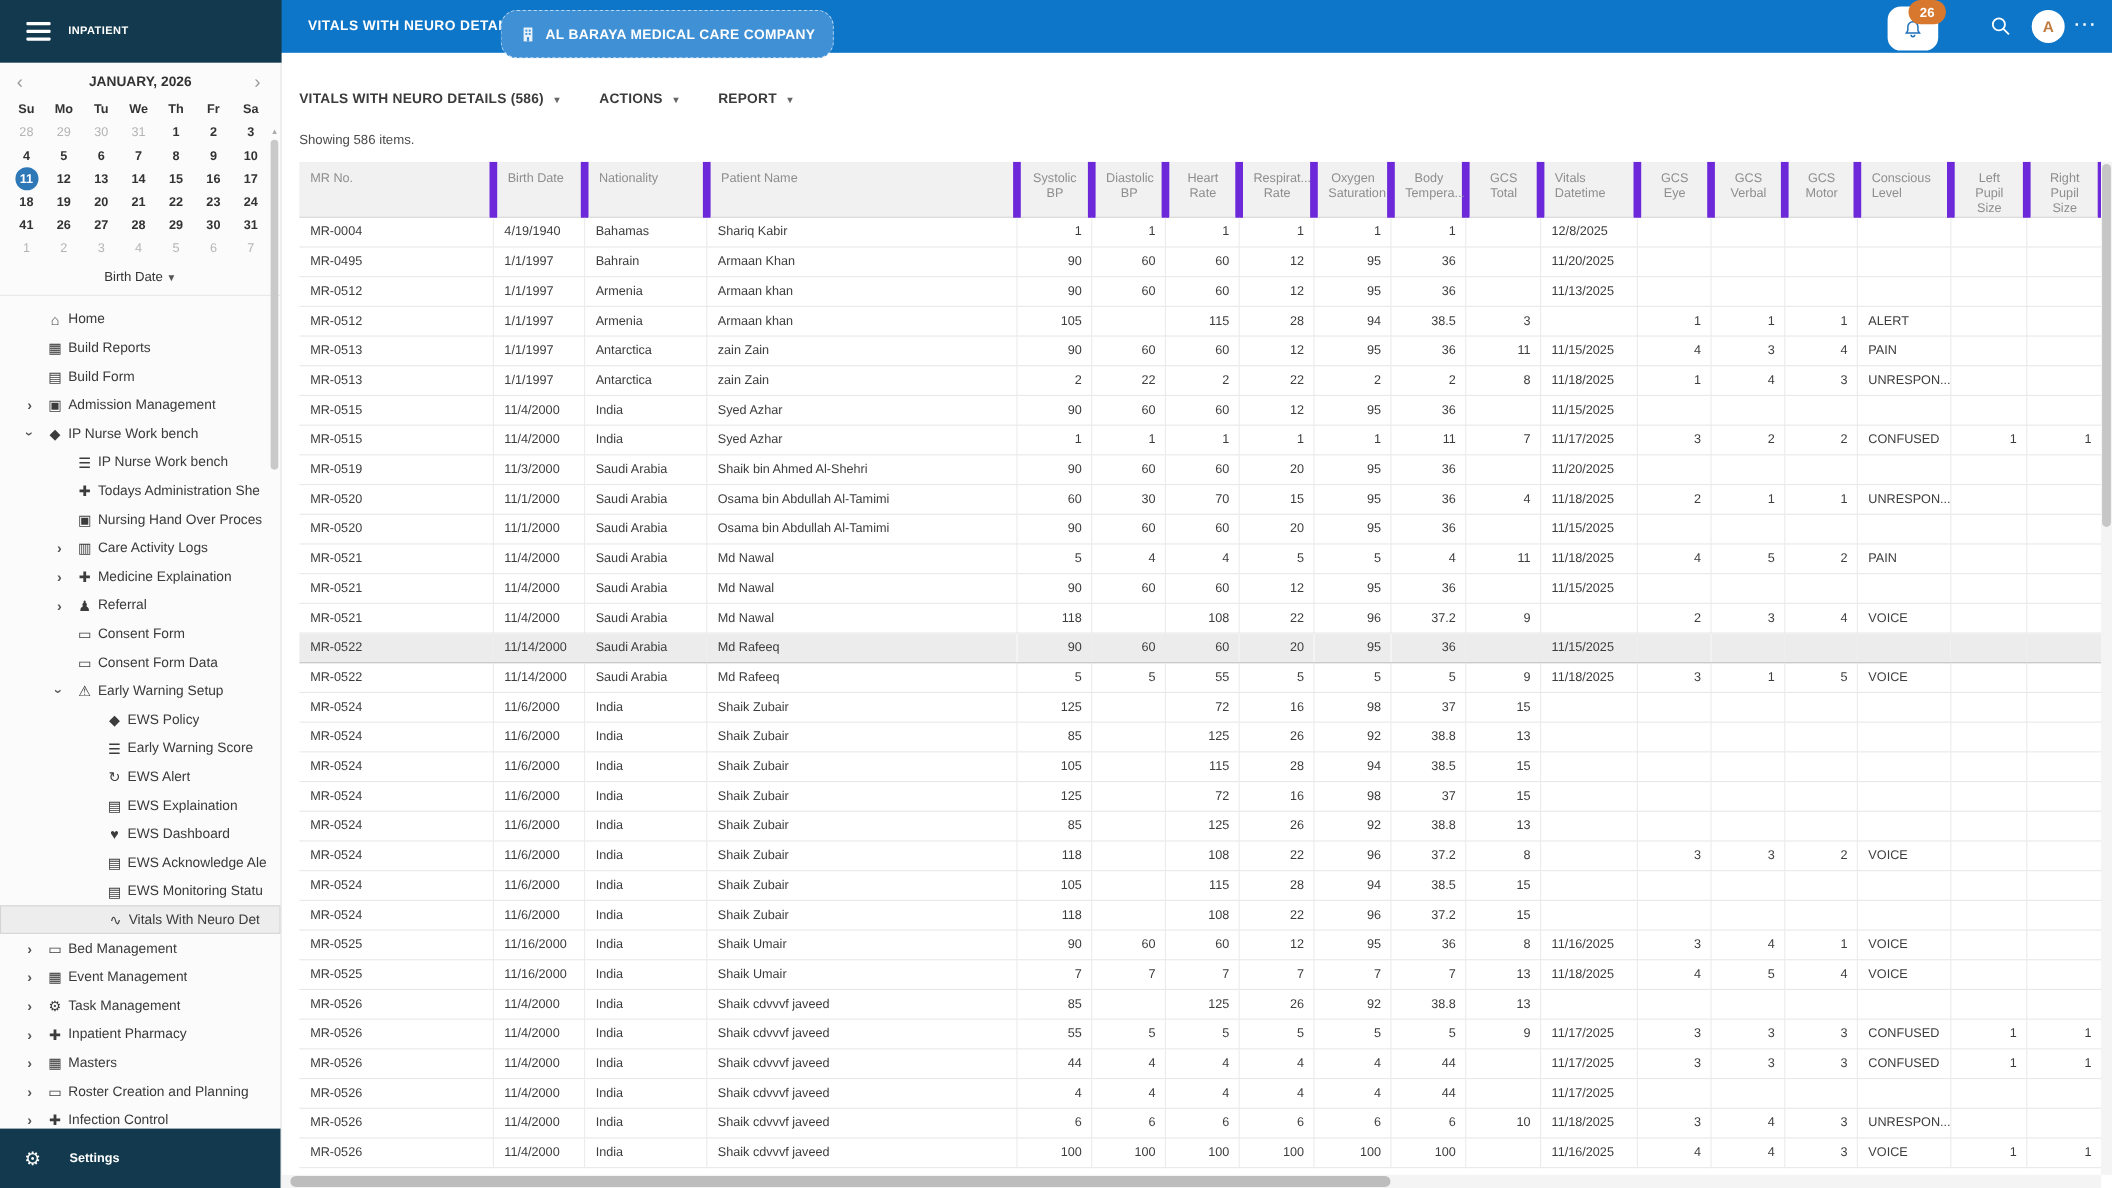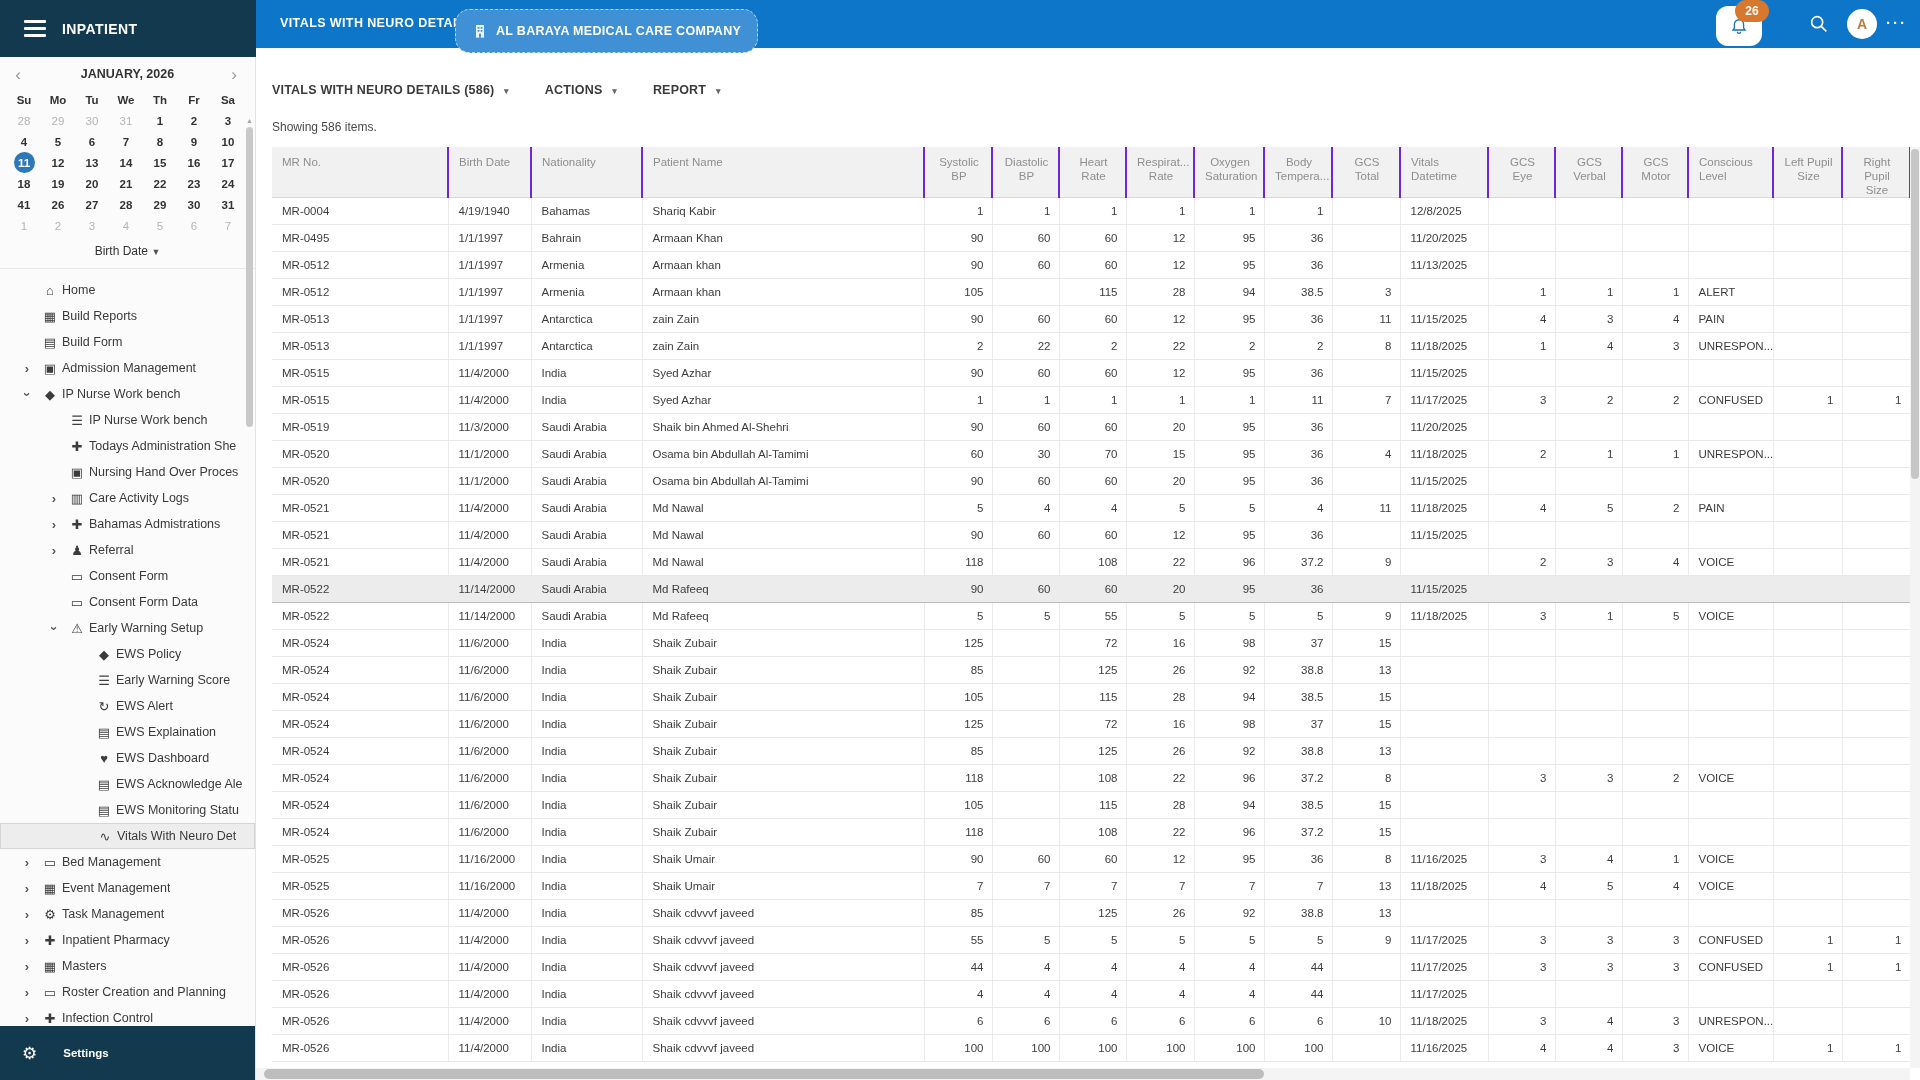--- a/index.html
+++ b/index.html
@@ -5,21 +5,21 @@
   * { margin:0; padding:0; box-sizing:border-box; }
   html,body { width:1920px; height:1080px; overflow:hidden; background:#fff;
               font-family:"Liberation Sans", sans-serif; }
 
   
   .topbar { position:absolute; top:0; left:0; width:1920px; height:48px; background:#0e76c8; z-index:5; }
   .brand { position:absolute; top:0; left:0; width:256px; height:57px; background:#13394f; z-index:6;
            display:flex; align-items:center; padding-left:24px; }
   .burger { width:22px; display:flex; flex-direction:column; gap:4px; cursor:pointer; }
   .burger span { display:block; height:3px; background:#fff; border-radius:1px; }
-  .brand-title { color:#fff; font-weight:bold; font-size:14px; letter-spacing:.4px; margin-left:16px; }
+  .brand-title { color:#fff; font-weight:bold; font-size:10px; letter-spacing:.4px; margin-left:16px; }
 
   .tab-label { position:absolute; left:280px; top:16px; color:#fff; font-size:12.5px; font-weight:600; letter-spacing:.4px; }
   .company-pill { position:absolute; left:455px; top:9px; height:44px; border-radius:15px;
                   background:#3f90d4; border:1px dashed rgba(255,255,255,.65);
                   display:flex; align-items:center; padding:0 16px; gap:8px; cursor:pointer; }
   .company-pill .txt { color:#fff; font-weight:bold; font-size:12.5px; letter-spacing:.3px; }
 
   .bell-box { position:absolute; left:1716px; top:6px; width:46px; height:40px; background:#fff; border-radius:12px;
               display:flex; align-items:center; justify-content:center; cursor:pointer; }
   .badge { position:absolute; left:1735px; top:0px; min-width:34px; height:22px; border-radius:11px;
@@ -65,21 +65,21 @@
   
   .main { position:absolute; left:256px; top:48px; right:0; bottom:0; background:#fff; }
   .toolbar { display:flex; align-items:center; gap:36px; padding:26px 0 0 16px; height:58px; }
   .dd { font-size:12.5px; color:#3b3b3b; font-weight:700; letter-spacing:.2px; cursor:pointer; }
   .dd .caret { font-size:9px; color:#666; margin-left:6px; }
   .showing { font-size:12px; color:#4a4a4a; padding:14px 0 0 16px; }
 
   .table-wrap { position:absolute; left:16px; top:99px; width:1638px; bottom:0; overflow:hidden; }
   table { border-collapse:collapse; table-layout:fixed; width:1638px; font-size:11.5px; color:#3d3d3d; }
   thead th { background:#f1f1f1; color:#8e8e8e; font-weight:400; height:45px; vertical-align:top;
-             border-right:2px solid #6d28d9; border-bottom:1px solid #d8d8d8;
+             border-right:7px solid #6d28d9; border-bottom:1px solid #d8d8d8;
              padding:8px 8px 0 10px; white-space:pre-line; line-height:14px; text-align:left; cursor:pointer; }
   thead th.num { text-align:center; }
   tbody td { height:27px; border-right:1px solid #ebebeb; border-bottom:1px solid #e8e8e8;
              padding:0 8px 0 10px; white-space:nowrap; overflow:hidden; background:#fff; }
   tbody td.num { text-align:right; }
   tbody tr { cursor:pointer; }
   tbody tr.sel td { background:#ececec; border-top:1px solid #bdbdbd; border-bottom:1px solid #bdbdbd; }
 
   .v-scroll { position:absolute; right:0; top:99px; width:10px; bottom:12px; background:#f4f4f4; }
   .v-scroll .thumb { position:absolute; top:2px; left:1px; width:8px; height:330px; background:#c6c6c6; border-radius:4px; }
@@ -329,21 +329,21 @@
         <span class="lbl">Nursing Hand Over Proces</span>
       </div>
       <div class="menu-item" style="padding-left: 43px;">
         <span class="chev">›</span>
         <span class="mi">▥</span>
         <span class="lbl">Care Activity Logs</span>
       </div>
       <div class="menu-item" style="padding-left: 43px;">
         <span class="chev">›</span>
         <span class="mi">✚</span>
-        <span class="lbl">Bahamas Admistrations</span>
+        <span class="lbl">Medicine Explaination</span>
       </div>
       <div class="menu-item" style="padding-left: 43px;">
         <span class="chev">›</span>
         <span class="mi">♟</span>
         <span class="lbl">Referral</span>
       </div>
       <div class="menu-item" style="padding-left: 43px;">
         <span class="chev"></span>
         <span class="mi">▭</span>
         <span class="lbl">Consent Form</span>

